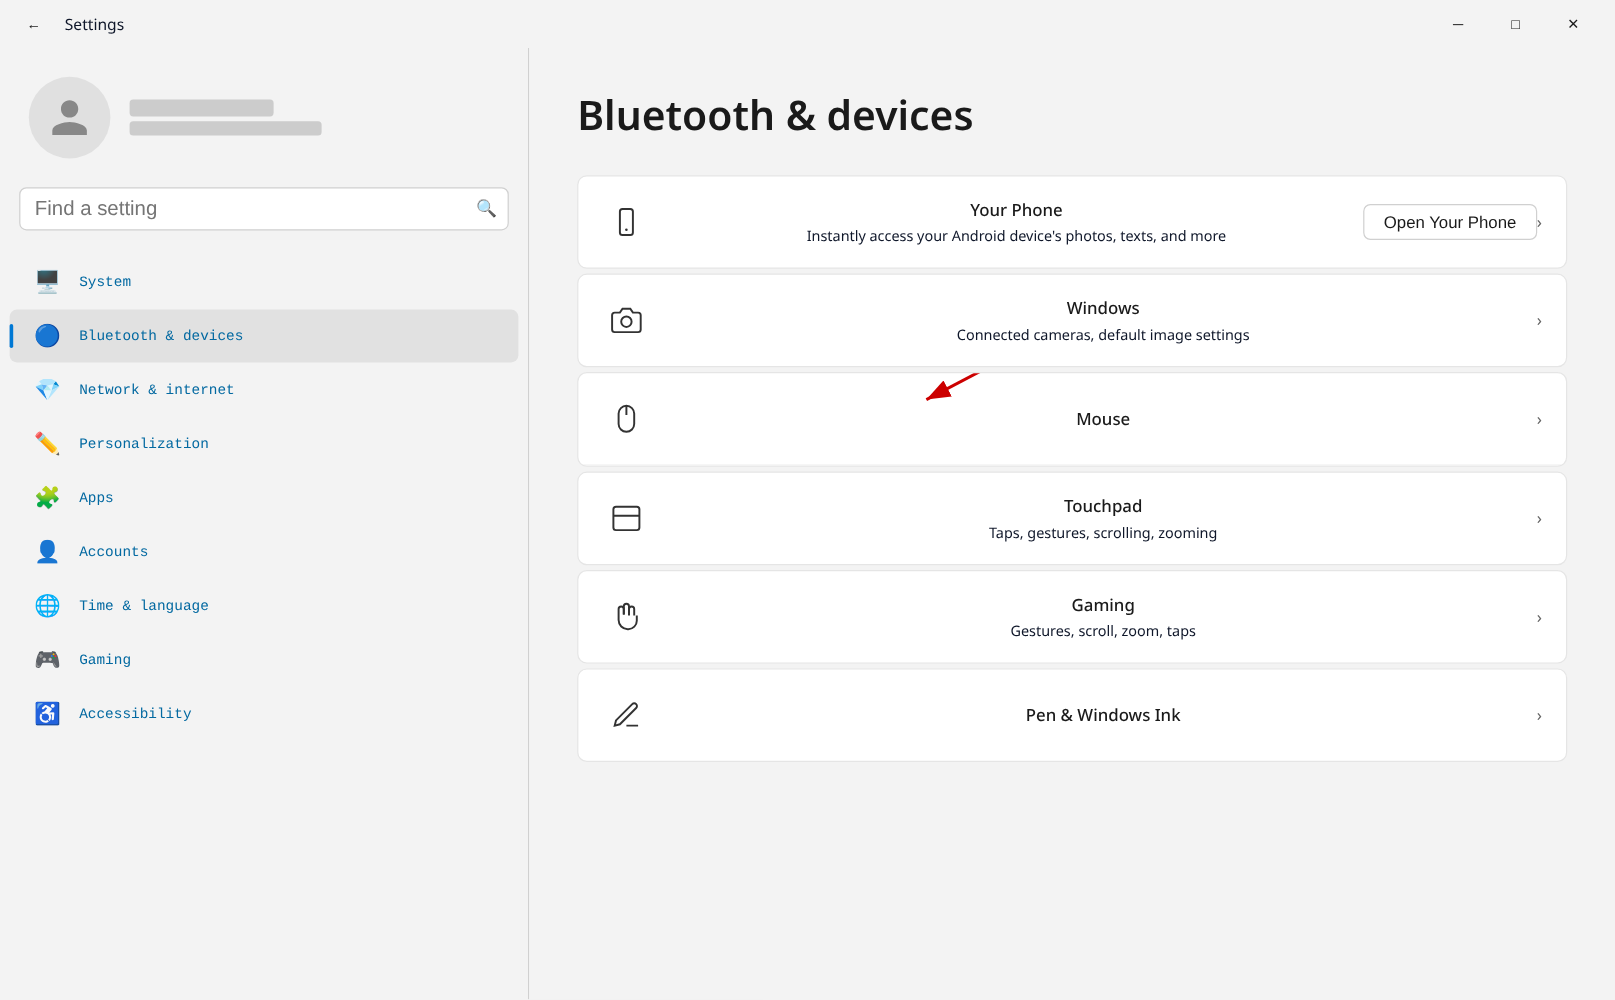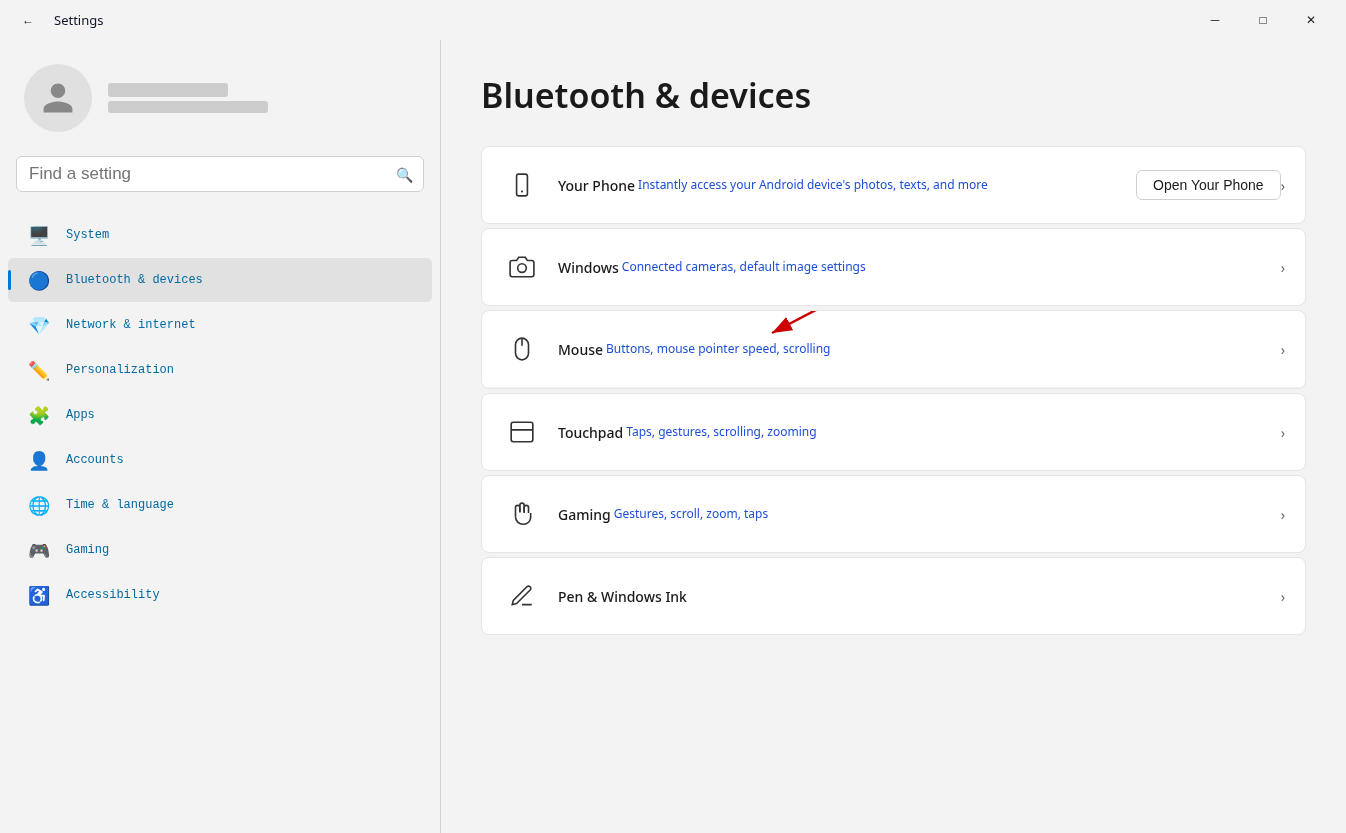--- a/index.html
+++ b/index.html
@@ -223,31 +223,32 @@
       justify-content: center;
       flex-shrink: 0;
       margin-right: 16px;
       font-size: 22px;
       color: #333;
     }
 
     .settings-item-text {
       flex: 1;
       display: flex;
-      flex-direction: row;
+      flex-direction: column;
       gap: 3px;
+      align-items: center;
     }
     .settings-item-title {
       font-size: 14px;
       font-weight: 500;
       color: #1a1a1a;
     }
     .settings-item-desc {
       font-size: 12px;
-      color: #1d4ed8;
+      color: #0f172a;
     }
 
     .settings-item-action {
       display: flex;
       align-items: center;
       gap: 0;
       flex-shrink: 0;
     }
 
     .open-btn {
@@ -387,21 +388,20 @@
     <div class="settings-card" style="position:relative;">
       <div class="settings-item">
         <div class="settings-item-icon">
           <svg width="26" height="26" viewBox="0 0 24 24" fill="none" stroke="#333" stroke-width="1.5">
             <path d="M12 2a6 6 0 016 6v8a6 6 0 01-12 0V8a6 6 0 016-6z"></path>
             <line x1="12" y1="2" x2="12" y2="9"></line>
           </svg>
         </div>
         <div class="settings-item-text">
           <span class="settings-item-title">Mouse</span>
-          <span class="settings-item-desc">Buttons, mouse pointer speed, scrolling</span>
         </div>
         <div class="settings-item-action">
           <span class="chevron">›</span>
         </div>
       </div>
 
       <svg style="position:absolute; top:-30px; left:200px; pointer-events:none;" width="200" height="70">
         <defs>
           <marker id="arrowhead" markerWidth="8" markerHeight="6" refX="8" refY="3" orient="auto">
             <polygon points="0 0, 8 3, 0 6" fill="#cc0000"></polygon>

